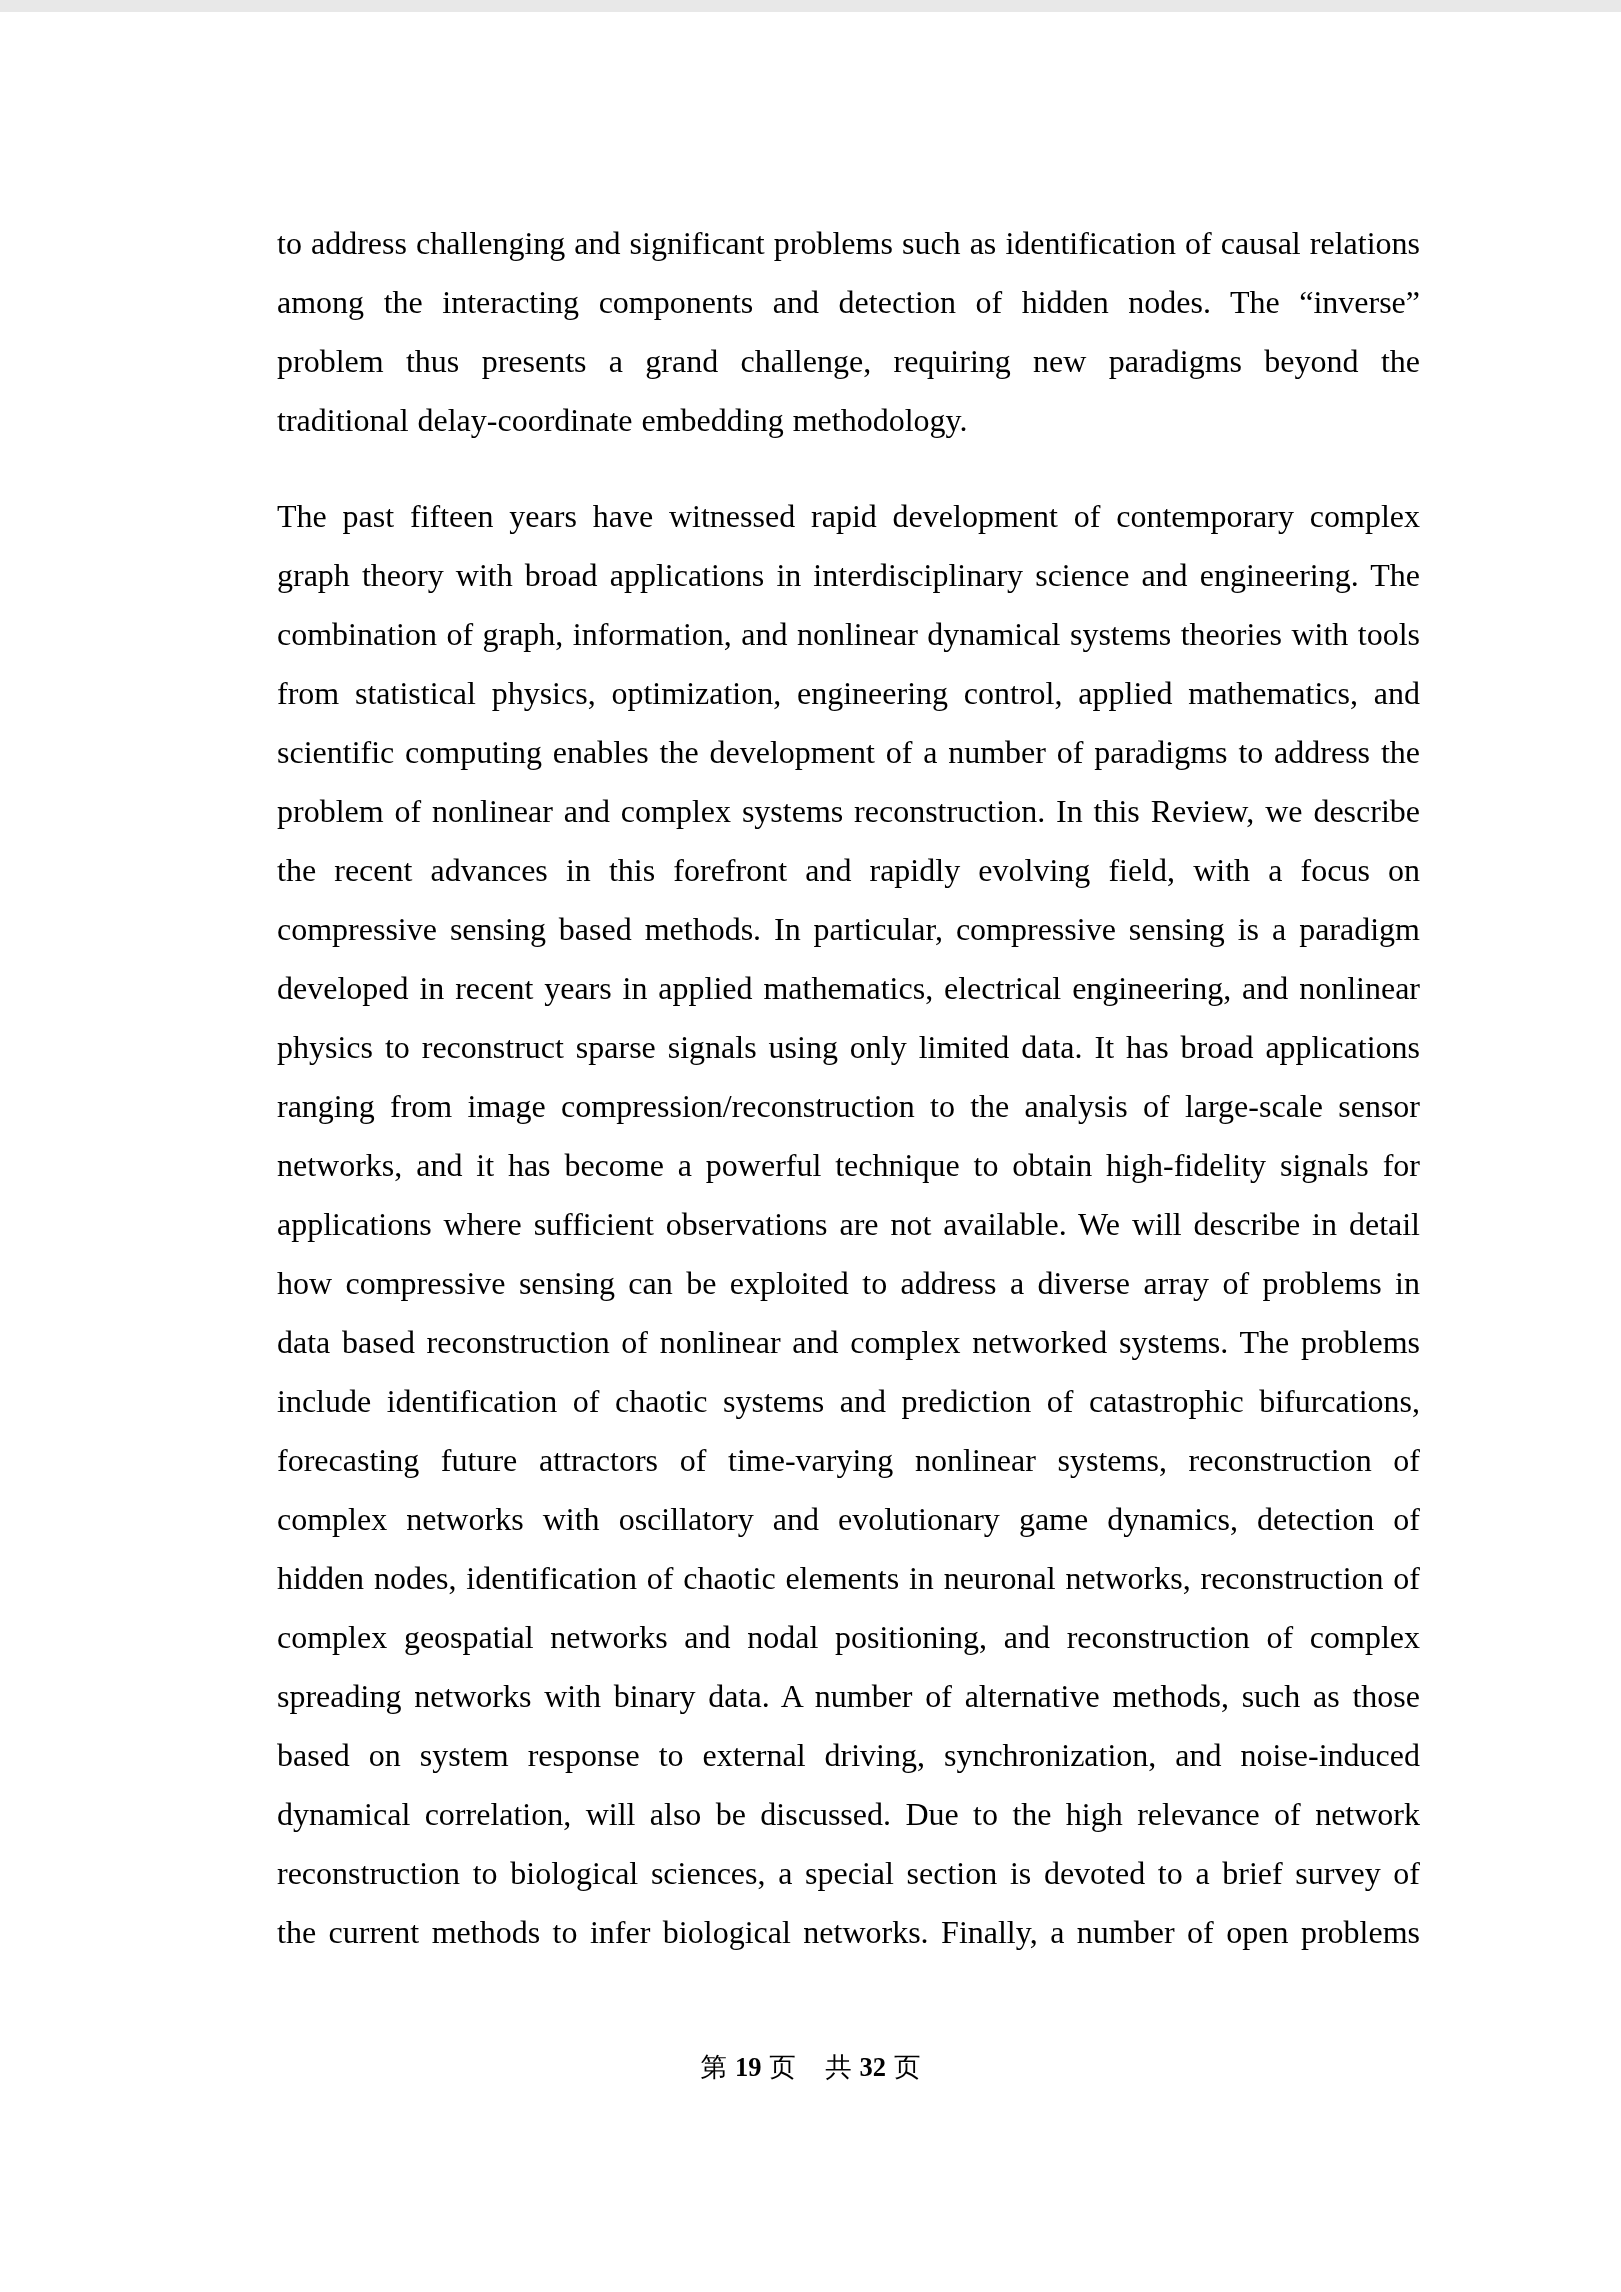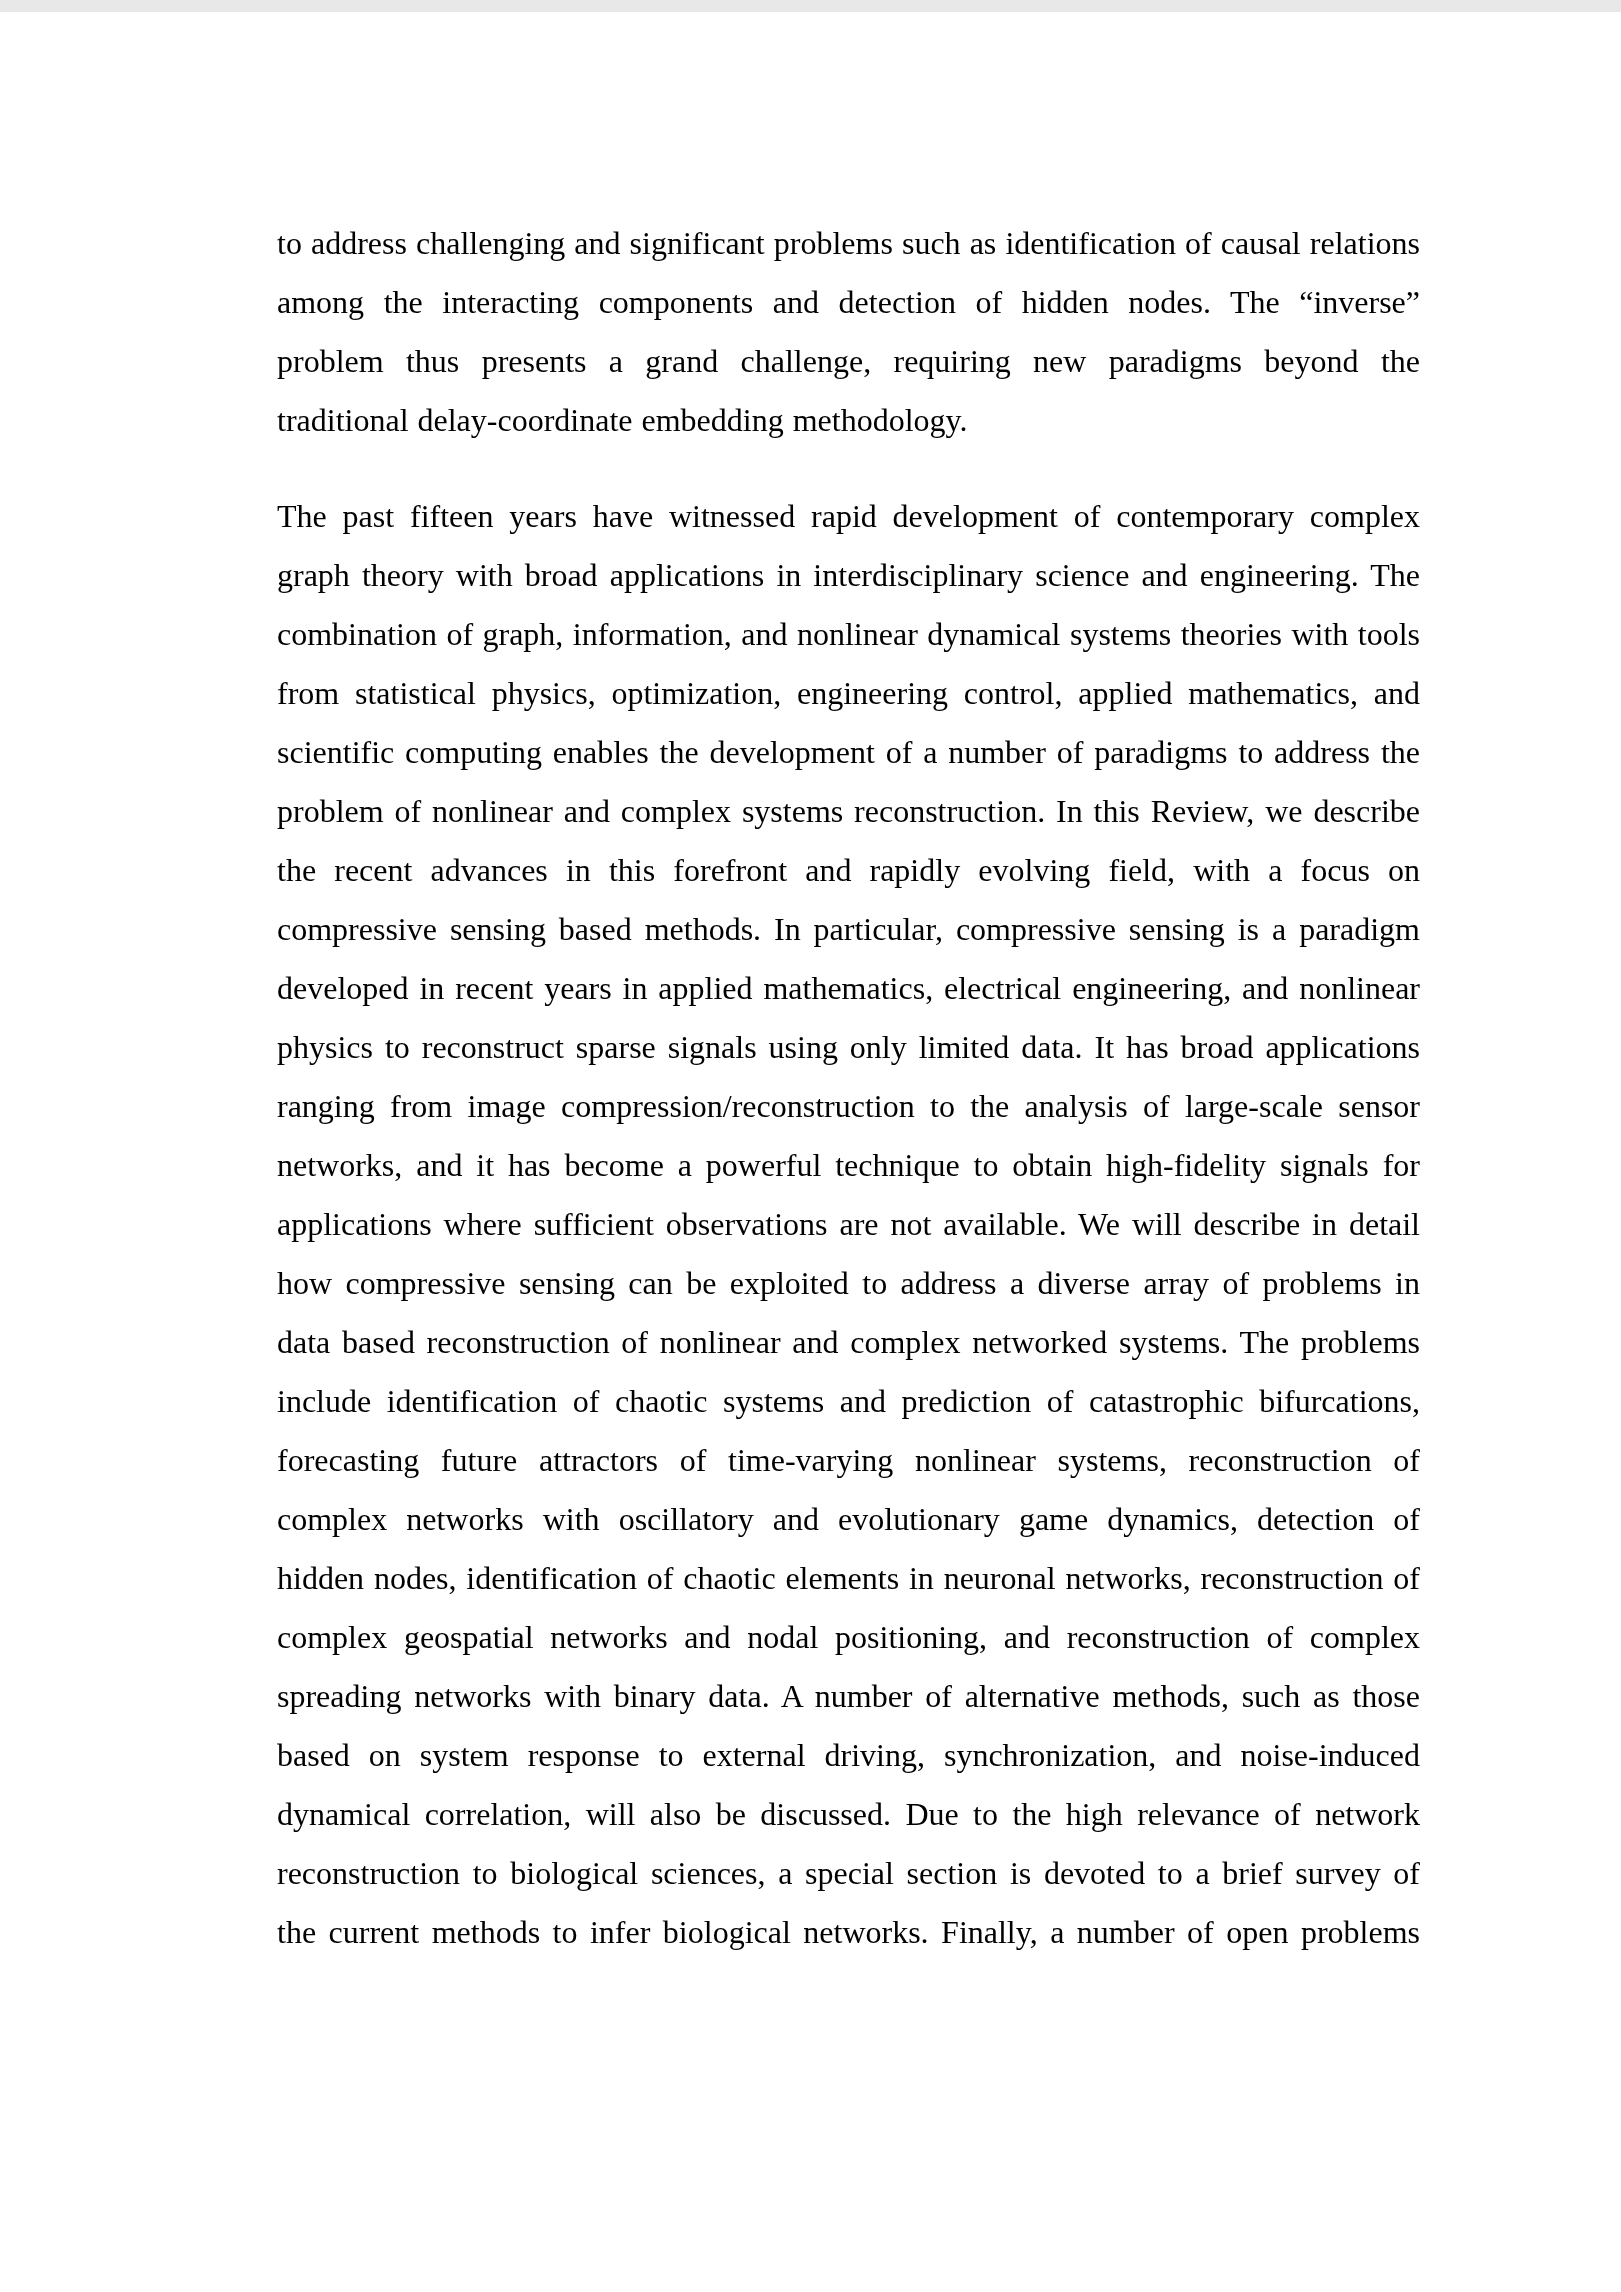--- a/index.html
+++ b/index.html
@@ -61,15 +61,18 @@
 </head>
 <body>
 
 <div class="page" style="background: rgb(255, 255, 255); color: rgb(0, 0, 0);">
 
   <div class="text-block">
     <p class="para">to address challenging and significant problems such as identification of causal relations among the interacting components and detection of hidden nodes. The “inverse” problem thus presents a grand challenge, requiring new paradigms beyond the traditional delay-coordinate embedding methodology.</p>
     <p class="para gap-above justify-last-line">The past fifteen years have witnessed rapid development of contemporary complex graph theory with broad applications in interdisciplinary science and engineering. The combination of graph, information, and nonlinear dynamical systems theories with tools from statistical physics, optimization, engineering control, applied mathematics, and scientific computing enables the development of a number of paradigms to address the problem of nonlinear and complex systems reconstruction. In this Review, we describe the recent advances in this forefront and rapidly evolving field, with a focus on compressive sensing based methods. In particular, compressive sensing is a paradigm developed in recent years in applied mathematics, electrical engineering, and nonlinear physics to reconstruct sparse signals using only limited data. It has broad applications ranging from image compression/reconstruction to the analysis of large-scale sensor networks, and it has become a powerful technique to obtain high-fidelity signals for applications where sufficient observations are not available. We will describe in detail how compressive sensing can be exploited to address a diverse array of problems in data based reconstruction of nonlinear and complex networked systems. The problems include identification of chaotic systems and prediction of catastrophic bifurcations, forecasting future attractors of time-varying nonlinear systems, reconstruction of complex networks with oscillatory and evolutionary game dynamics, detection of hidden nodes, identification of chaotic elements in neuronal networks, reconstruction of complex geospatial networks and nodal positioning, and reconstruction of complex spreading networks with binary data. A number of alternative methods, such as those based on system response to external driving, synchronization, and noise-induced dynamical correlation, will also be discussed. Due to the high relevance of network reconstruction to biological sciences, a special section is devoted to a brief survey of the current methods to infer biological networks. Finally, a number of open problems</p>
   </div>
 
+  <div class="footer">
+    <span>第</span><span class="num">19</span><span>页</span><span class="second-group">共</span><span class="num">32</span><span>页</span>
+  </div>
 
 </div>
 
 
 </body></html>

